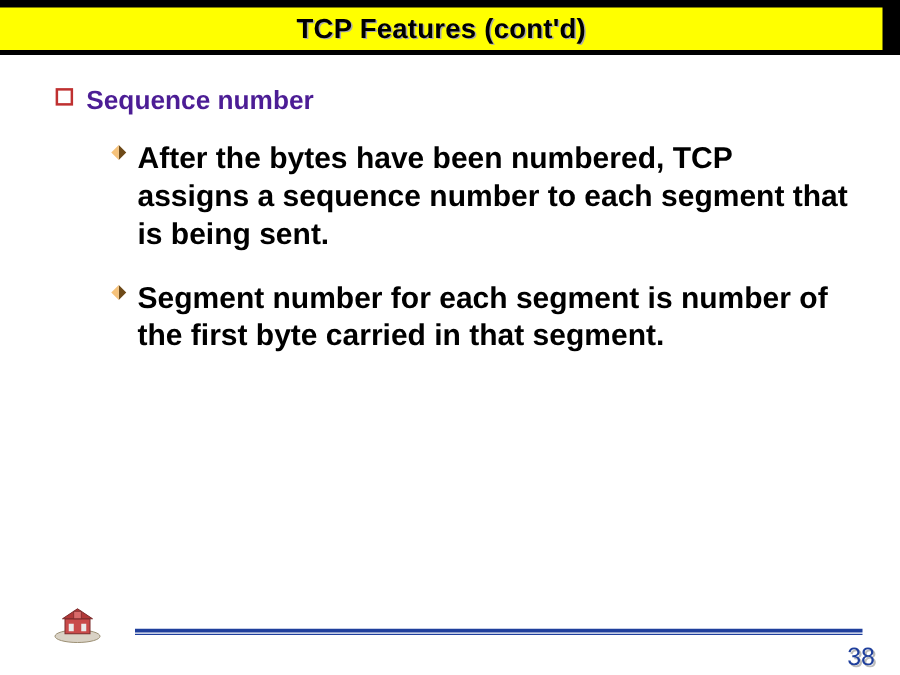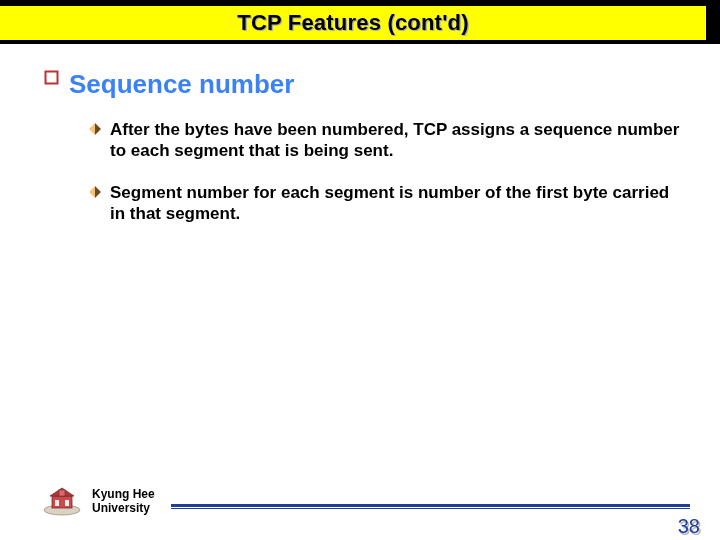--- a/index.html
+++ b/index.html
@@ -37,37 +37,37 @@
     align-items: flex-start;
     margin-bottom: 18px;
     margin-left: 4px;
   }
   .level1 .bullet-box {
     flex: 0 0 auto;
     margin-right: 10px;
     margin-top: 2px;
   }
   .level1 .text {
-    font-size: 26px;
+    font-size: 21px;
     font-weight: 700;
-    color: #3b82f6;
+    color: #4c1d95;
     line-height: 1.25;
   }
   .level2 {
     display: flex;
     align-items: flex-start;
     margin: 0 0 20px 48px;
   }
   .level2 .bullet-diamond {
     flex: 0 0 auto;
     margin-right: 8px;
     margin-top: 3px;
   }
   .level2 .text {
-    font-size: 17px;
+    font-size: 24px;
     font-weight: 700;
     color: #000;
     line-height: 1.27;
   }
   .footer {
     position: absolute;
     bottom: 20px;
     left: 0;
     width: 100%;
     padding: 0 30px 0 42px;
@@ -156,21 +156,19 @@
   <span class="logo">
     <svg width="40" height="32" viewBox="0 0 40 32">
       <ellipse cx="20" cy="26" rx="18" ry="5" fill="#d9d2c5" stroke="#9b8f74" stroke-width="0.8"></ellipse>
       <rect x="10" y="12" width="20" height="12" fill="#c94a4a" stroke="#7a2a2a" stroke-width="0.8"></rect>
       <polygon points="8,12 20,4 32,12" fill="#b23838" stroke="#7a2a2a" stroke-width="0.8"></polygon>
       <rect x="17" y="6" width="6" height="6" fill="#d96a6a" stroke="#7a2a2a" stroke-width="0.6"></rect>
       <rect x="13" y="16" width="4" height="6" fill="#eaeaea"></rect>
       <rect x="23" y="16" width="4" height="6" fill="#eaeaea"></rect>
     </svg>
   </span>
-  <span class="uni-text">Kyung Hee
-University</span>
   <div class="rule-wrap">
     <div class="rule1"></div>
     <div class="rule2"></div>
   </div>
 </div>
 
 <div class="page-number">38</div>
 
 </body></html>

